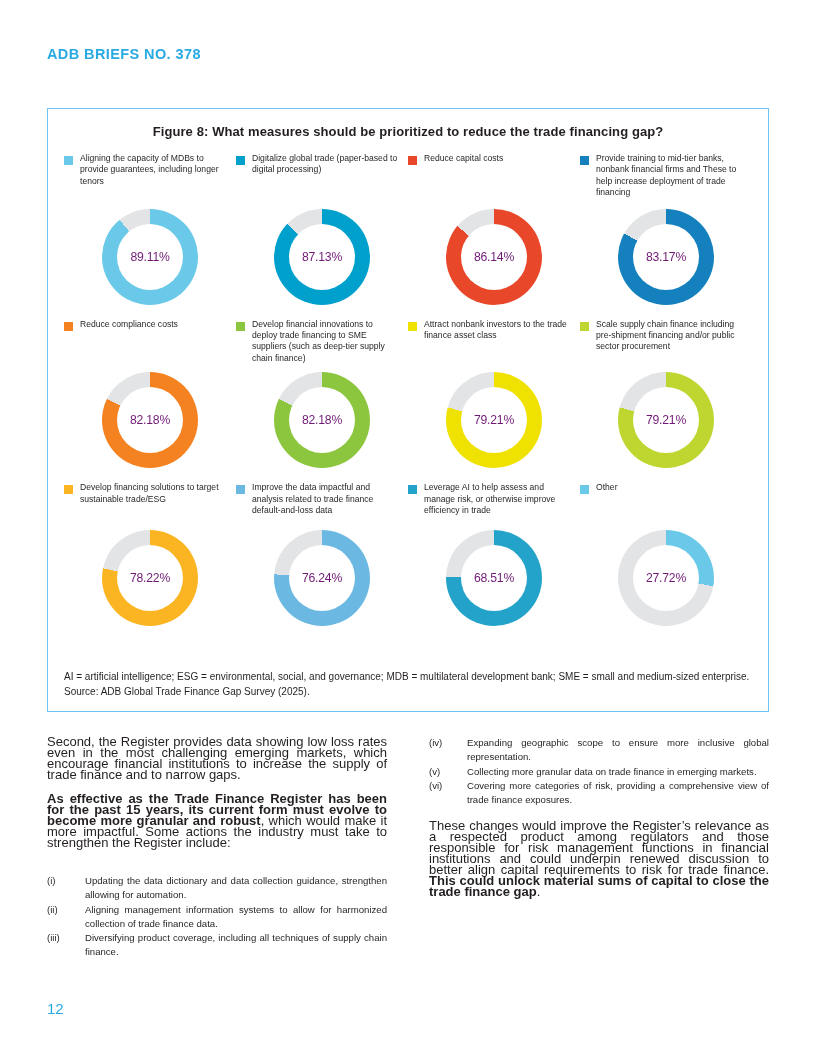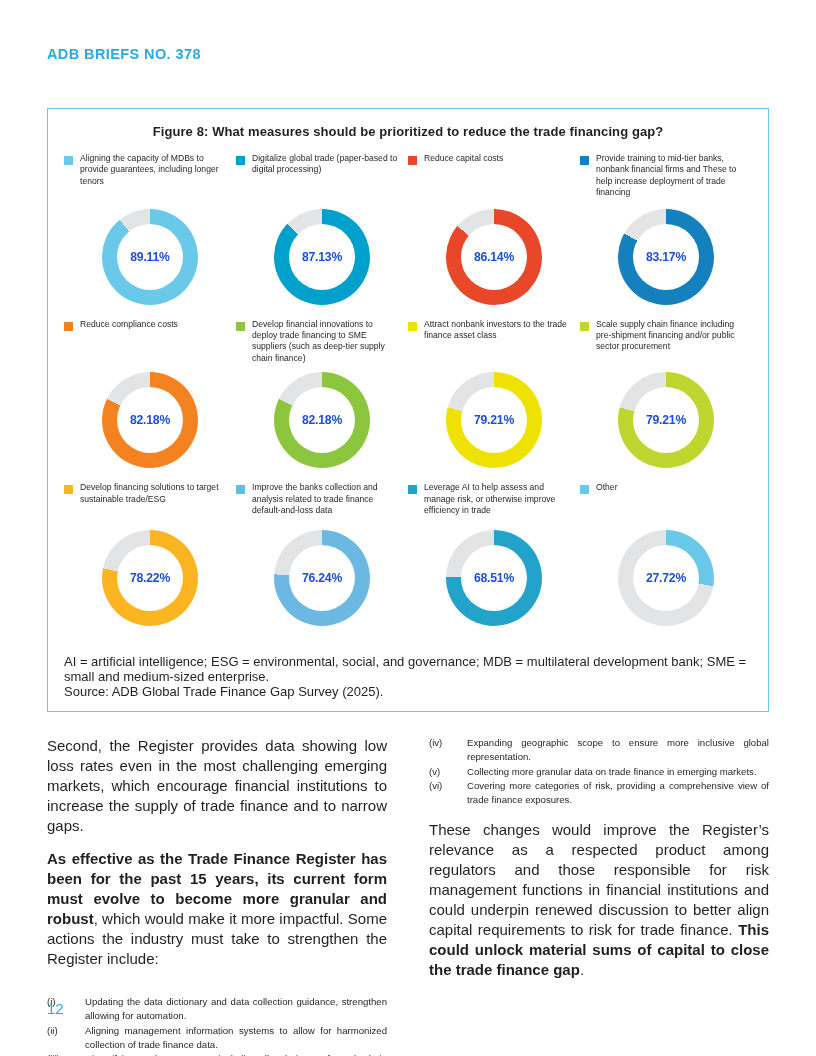--- a/index.html
+++ b/index.html
@@ -80,46 +80,46 @@
     position:absolute;
     left:50%; top:50%;
     transform:translate(-50%,-50%);
     width: 66px; height:66px;
     border-radius:50%;
     background:#fff;
     display:flex; align-items:center; justify-content:center;
   }
   .donut .val {
     font-size: 12.2px;
-    font-weight:700;
-    color:#1d4ed8;
+    font-weight:400;
+    color:#701a75;
     letter-spacing:-.2px;
   }
 
   
   .fig-notes {
     position:absolute;
     left: 16px; right:16px; bottom: 12px;
-    font-size: 13px;
+    font-size: 10px;
     line-height: 15px;
     color:#231f20;
   }
 
   
   .body-cols {
     position:absolute;
     left:47px; top:736px;
     width:722px;
     display:flex;
     gap: 42px;
   }
   .col { width: 340px; }
   p.body {
-    font-size: 15px;
-    line-height: 20px;
+    font-size: 13px;
+    line-height: 11px;
     margin: 0 0 13px 0;
     text-align: justify;
   }
   p.body.last { margin-bottom:0; }
   .b { font-weight:700; }
 
   ul.roman {
     list-style:none;
     margin: 0 0 0 0;
     padding:0;
@@ -256,21 +256,21 @@
       </div>
     </div>
 
     <div class="legend-row" style="margin-top:14px">
       <div class="legend-cell">
         <span class="swatch" style="background: rgb(251, 181, 34);"></span>
         <span class="legend-label">Develop financing solutions to target sustainable trade/ESG</span>
       </div>
       <div class="legend-cell">
         <span class="swatch" style="background: rgb(107, 185, 226);"></span>
-        <span class="legend-label">Improve the banks collection and analysis related to trade finance default-and-loss data</span>
+        <span class="legend-label">Improve the data impactful and analysis related to trade finance default-and-loss data</span>
       </div>
       <div class="legend-cell">
         <span class="swatch" style="background: rgb(35, 163, 201);"></span>
         <span class="legend-label">Leverage AI to help assess and manage risk, or otherwise improve efficiency in trade</span>
       </div>
       <div class="legend-cell">
         <span class="swatch" style="background: rgb(106, 201, 232);"></span>
         <span class="legend-label">Other</span>
       </div>
     </div>

